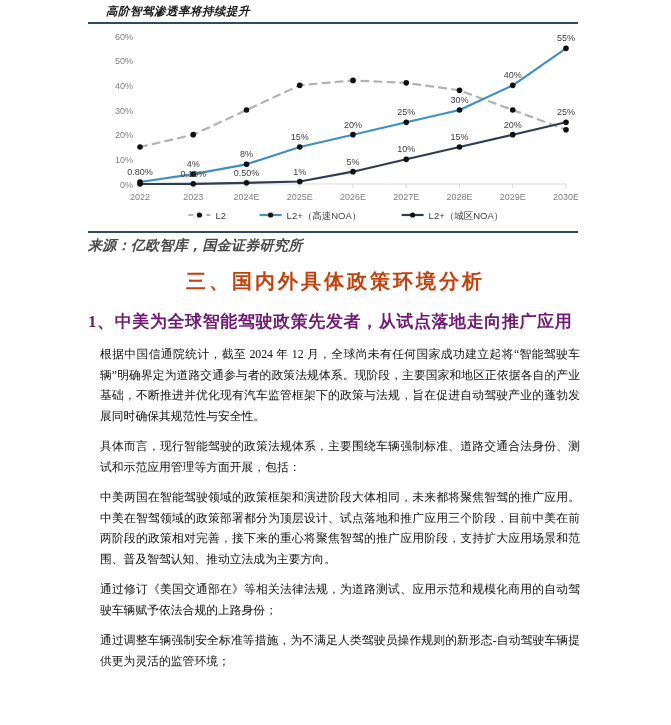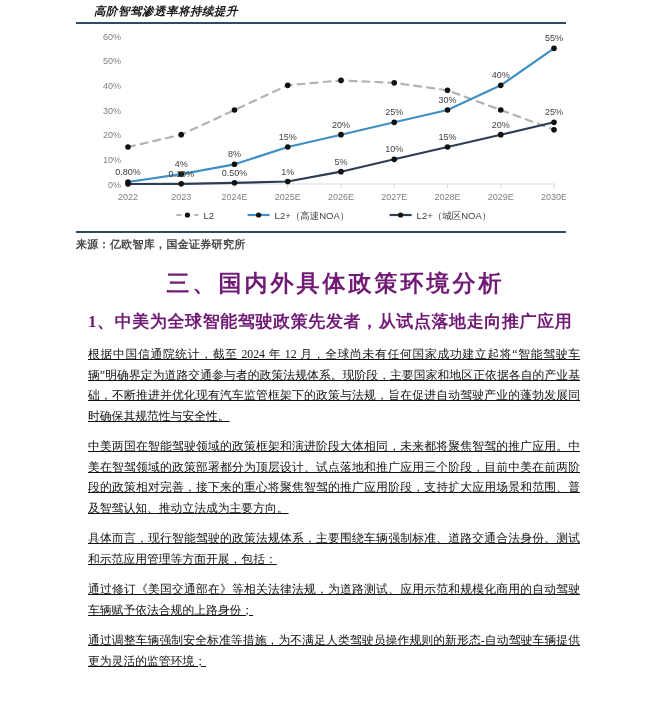--- a/index.html
+++ b/index.html
@@ -6,63 +6,62 @@
   body{
     width:671px;height:725px;
     background:#ffffff;
     font-family:"Liberation Serif","DejaVu Serif",serif;
     color:#1a1a1a;
     overflow:hidden;
   }
   .page{position:relative;width:671px;height:725px;}
 
   
-  .figure{position:absolute;left:76px;top:4px;width:490px;}
+  .figure{position:absolute;left:88px;top:4px;width:490px;}
   .fig-title{
     font-family:"Liberation Serif","DejaVu Serif",serif;
     font-weight:bold;font-style:italic;
     font-size:11.5px;letter-spacing:.5px;
     color:#1a1a1a;
     padding:0 0 3px 18px;
   }
   .fig-rule{height:2px;background:#2e4a66;width:490px;}
   .fig-rule.bottom{height:2px;background:#2e4a66;margin-top:2px;}
 
   .chart-wrap{position:relative;width:490px;height:205px;background:#fff;}
   svg.chart{display:block;}
 
   .fig-source{
-    font-size:11px;color:#4a4a4a;
+    font-size:14px;color:#4a4a4a;
     padding-top:4px;letter-spacing:.3px;
     font-family:"Liberation Serif","DejaVu Serif",serif;
-    font-weight:bold;
+    font-style:italic;font-weight:bold;
   }
 
   
   .section-h{
     position:absolute;left:0;width:671px;text-align:center;
     top:268px;
     font-family:"Liberation Serif","DejaVu Serif",serif;
-    font-weight:bold;font-size:23px;letter-spacing:3px;
-    color:#701a75;
+    font-weight:bold;font-size:20px;letter-spacing:3px;
+    color:#c2410c;
   }
   .sub-h{
     position:absolute;left:88px;top:310px;width:500px;
     font-weight:bold;font-size:17px;letter-spacing:.6px;
     color:#701a75;
     font-family:"Liberation Serif","DejaVu Serif",serif;
   }
   .body-col{position:absolute;left:88px;top:344px;width:492px;}
   .para{
     font-size:11.8px;line-height:20.5px;
     text-align:justify;text-justify:inter-ideograph;
     color:#111;
-    margin:0 0 10px 0;
+    margin:0 0 10px 12px;
     text-indent:0;
-    text-decoration:underline;
   }
 </style>
 </head>
 <body>
 
 <div class="page">
 
   <div class="figure">
     <div class="fig-title">高阶智驾渗透率将持续提升</div>
     <div class="fig-rule"></div>
@@ -156,20 +155,20 @@
 
     <div class="fig-rule bottom"></div>
     <div class="fig-source">来源：亿欧智库，国金证券研究所</div>
   </div>
 
   <div class="section-h">三、国内外具体政策环境分析</div>
   <div class="sub-h">1、中美为全球智能驾驶政策先发者，从试点落地走向推广应用</div>
 
   <div class="body-col">
     <p class="para">根据中国信通院统计，截至 2024 年 12 月，全球尚未有任何国家成功建立起将“智能驾驶车辆”明确界定为道路交通参与者的政策法规体系。现阶段，主要国家和地区正依据各自的产业基础，不断推进并优化现有汽车监管框架下的政策与法规，旨在促进自动驾驶产业的蓬勃发展同时确保其规范性与安全性。</p>
+    <p class="para">具体而言，现行智能驾驶的政策法规体系，主要围绕车辆强制标准、道路交通合法身份、测试和示范应用管理等方面开展，包括：</p>
     <p class="para">中美两国在智能驾驶领域的政策框架和演进阶段大体相同，未来都将聚焦智驾的推广应用。中美在智驾领域的政策部署都分为顶层设计、试点落地和推广应用三个阶段，目前中美在前两阶段的政策相对完善，接下来的重心将聚焦智驾的推广应用阶段，支持扩大应用场景和范围、普及智驾认知、推动立法成为主要方向。</p>
-    <p class="para">具体而言，现行智能驾驶的政策法规体系，主要围绕车辆强制标准、道路交通合法身份、测试和示范应用管理等方面开展，包括：</p>
     <p class="para">通过修订《美国交通部在》等相关法律法规，为道路测试、应用示范和规模化商用的自动驾驶车辆赋予依法合规的上路身份；</p>
     <p class="para">通过调整车辆强制安全标准等措施，为不满足人类驾驶员操作规则的新形态-自动驾驶车辆提供更为灵活的监管环境；</p>
 
   </div>
 
 </div>
 
 </body></html>

